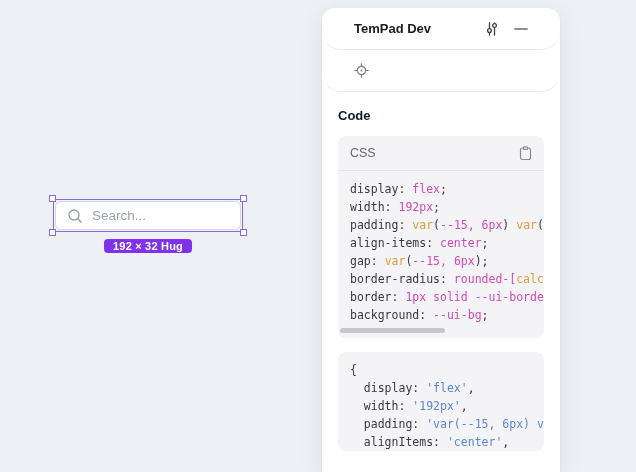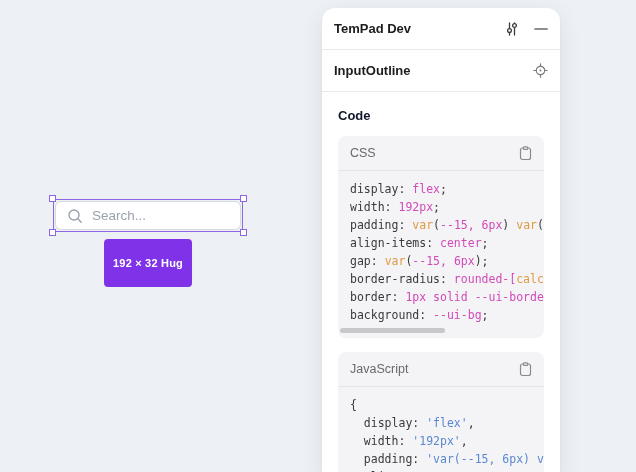--- a/index.html
+++ b/index.html
@@ -26,31 +26,31 @@
   .search-box{
     position:absolute;left:2px;top:2px;right:2px;bottom:2px;
     background:#fff;border:1px solid #d7dade;border-radius:6px;
     display:flex;align-items:center;gap:9px;padding:0 11px;box-sizing:border-box;
   }
   .search-box .ph{color:#9aa2ac;font-size:13.5px;}
   .dim-badge{
     position:absolute;left:50%;top:calc(100% + 7px);transform:translateX(-50%);
     background:var(--accent-purple,#8032e8);color:#fff;
     font-size:11px;font-weight:bold;letter-spacing:.2px;
-    padding:18px 9px;border-radius:4px;white-space:nowrap;text-align:center;
+    padding:1px 9px;border-radius:4px;white-space:nowrap;text-align:center;
   }
   
   .panel{
     position:absolute;left:322px;top:8px;width:238px;height:472px;
     background:#fff;border-radius:13px 13px 0 0;box-sizing:border-box;
     box-shadow:0 1px 3px rgba(0,0,0,.05),0 6px 24px rgba(0,0,0,.08);
   }
   .panel-row{
     height:41px;display:flex;align-items:center;gap:14px;
-    padding:0 12px;border-bottom:1px solid #e8e9ea;
+    padding:0 32px;border-bottom:1px solid #e8e9ea;border-radius:19px;
   }
   .panel-row .row-title{flex:1;font-size:13px;font-weight:bold;color:#1d1d1f;}
   .icon-btn{display:flex;align-items:center;justify-content:center;cursor:pointer;}
   .section{padding:14px 16px 0;}
   .section-label{font-size:13px;font-weight:bold;color:#0f172a;}
   .code-block{
     margin:12px 16px 0;background:#f4f4f6;border-radius:8px;overflow:hidden;
   }
   .code-block.js{margin-top:14px;}
   .block-head{
@@ -112,21 +112,20 @@
       </svg>
     </span>
     <span class="icon-btn">
       <svg width="14" height="14" viewBox="0 0 14 14">
         <line x1="1" y1="7" x2="13" y2="7" stroke="#8e8e93" stroke-width="1.8" stroke-linecap="round"></line>
       </svg>
     </span>
   </div>
 
   <div class="panel-row">
-    <span class="row-title">InputOutline</span>
     <span class="icon-btn">
       <svg width="15" height="15" viewBox="0 0 15 15" fill="none" stroke="#7b7b80" stroke-width="1.2" stroke-linecap="round">
         <circle cx="7.5" cy="7.5" r="4.2"></circle>
         <line x1="7.5" y1="0.8" x2="7.5" y2="3"></line>
         <line x1="7.5" y1="12" x2="7.5" y2="14.2"></line>
         <line x1="0.8" y1="7.5" x2="3" y2="7.5"></line>
         <line x1="12" y1="7.5" x2="14.2" y2="7.5"></line>
         <circle cx="7.5" cy="7.5" r="1" fill="#7b7b80" stroke="none"></circle>
       </svg>
     </span>
@@ -146,26 +145,17 @@
         </svg>
       </span>
     </div>
     <div class="code-area"><div class="code-line"><span class="tk-p">display: </span><span class="tk-v">flex</span><span class="tk-p">;</span></div><div class="code-line"><span class="tk-p">width: </span><span class="tk-v">192px</span><span class="tk-p">;</span></div><div class="code-line"><span class="tk-p">padding: </span><span class="tk-f">var</span><span class="tk-p">(</span><span class="tk-v">--15, 6px</span><span class="tk-p">) </span><span class="tk-f">var</span><span class="tk-p">(</span><span class="tk-v">--15, 6px</span></div><div class="code-line"><span class="tk-p">align-items: </span><span class="tk-v">center</span><span class="tk-p">;</span></div><div class="code-line"><span class="tk-p">gap: </span><span class="tk-f">var</span><span class="tk-p">(</span><span class="tk-v">--15, 6px</span><span class="tk-p">)</span><span class="tk-p">;</span></div><div class="code-line"><span class="tk-p">border-radius: </span><span class="tk-v">rounded-[</span><span class="tk-f">calc</span><span class="tk-p">(</span></div><div class="code-line"><span class="tk-p">border: </span><span class="tk-v">1px solid --ui-border-color</span></div><div class="code-line"><span class="tk-p">background: </span><span class="tk-v">--ui-bg</span><span class="tk-p">;</span></div></div>
     <div class="hscroll" style="display: block;">
         <div class="thumb"></div>
       </div>
   </div>
 
   <div class="code-block js">
-    <div class="block-head">
-      <span class="block-title">JavaScript</span>
-      <span class="icon-btn">
-        <svg width="13" height="15" viewBox="0 0 13 15" fill="none" stroke="#8a8a8e" stroke-width="1.2" stroke-linecap="round">
-          <rect x="1.5" y="2" width="10" height="11.5" rx="2"></rect>
-          <rect x="4.3" y="0.8" width="4.4" height="2.6" rx="1" fill="#f4f4f6"></rect>
-        </svg>
-      </span>
-    </div>
     <div class="code-area"><div class="code-line"><span class="tk-p">{</span></div><div class="code-line"><span class="tk-p">  display: </span><span class="tk-s">'flex'</span><span class="tk-p">,</span></div><div class="code-line"><span class="tk-p">  width: </span><span class="tk-s">'192px'</span><span class="tk-p">,</span></div><div class="code-line"><span class="tk-p">  padding: </span><span class="tk-s">'var(--15, 6px) var(--15, 6px)'</span></div><div class="code-line"><span class="tk-p">  alignItems: </span><span class="tk-s">'center'</span><span class="tk-p">,</span></div></div>
 
   </div>
 
 </div>
 
 </body></html>

